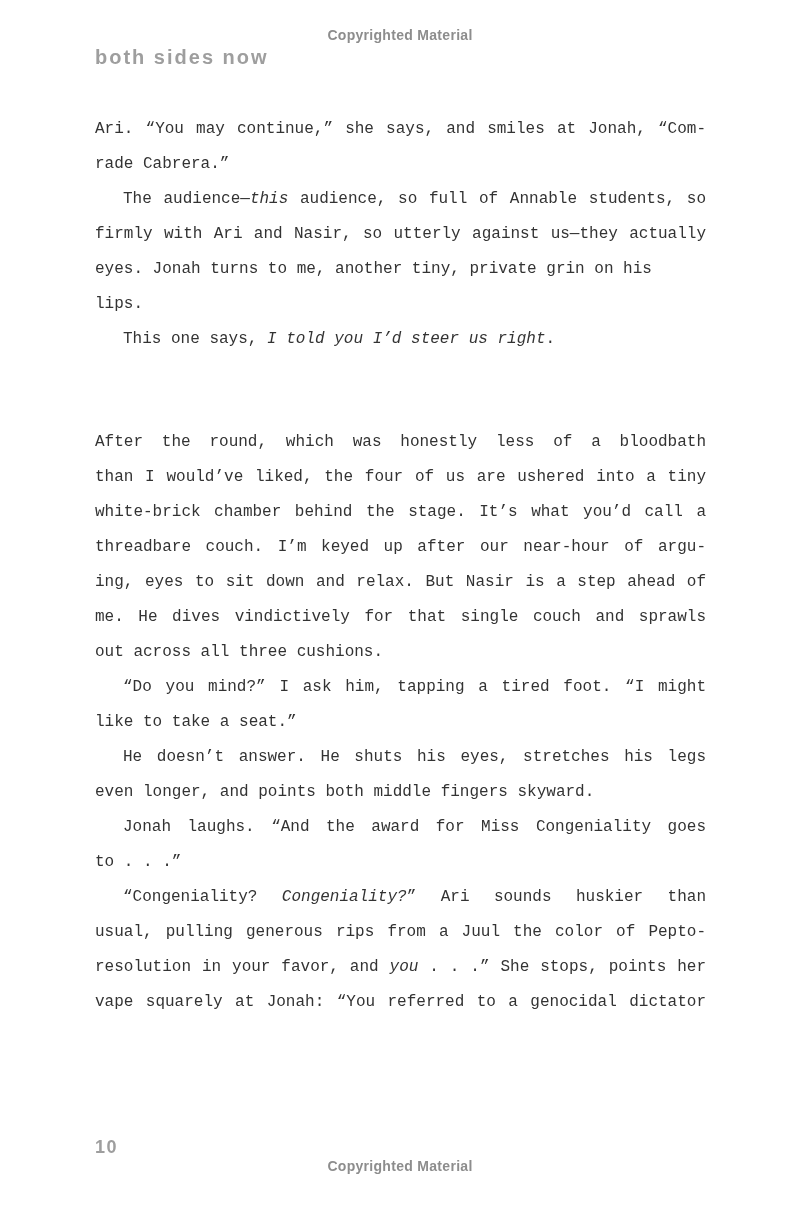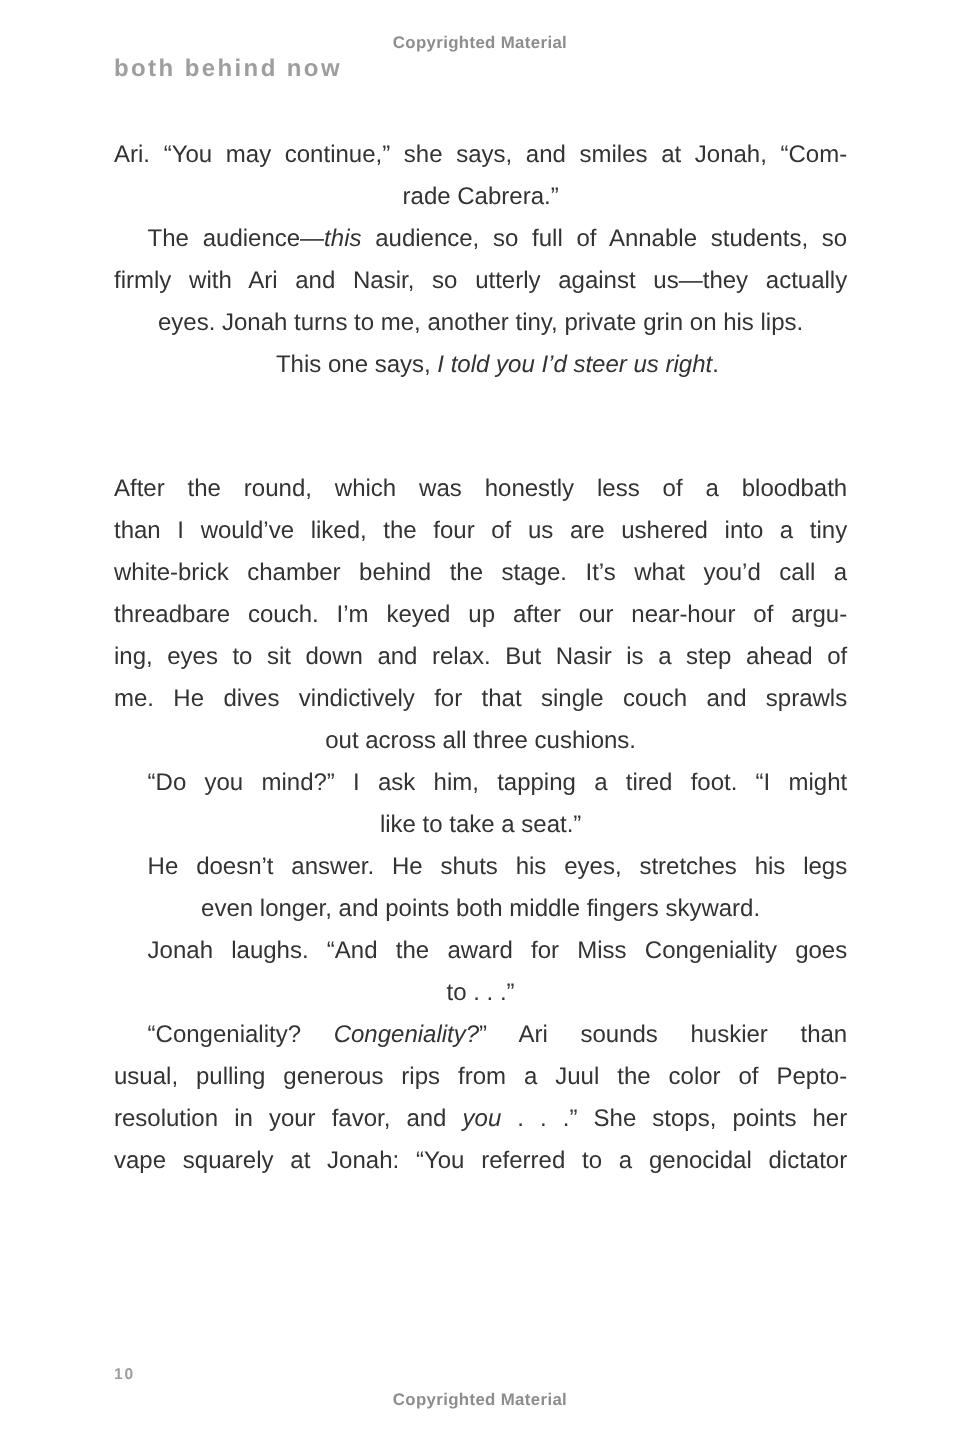--- a/index.html
+++ b/index.html
@@ -31,52 +31,52 @@
     font-size: 20px;
     font-weight: 600;
     color: #9e9e9e;
     letter-spacing: 2px;
   }
   .body-text {
     position: absolute;
     left: 95px;
     top: 112px;
     width: 611px;
-    font-family: Liberation Sans, sans-serif;
-    font-size: 20px;
+    font-family: Liberation Mono, monospace;
+    font-size: 16px;
     color: #333333;
   }
   .line {
     line-height: 35px;
-    text-align: center;
+    text-align: left;
   }
   .line.just {
     text-align: justify;
     text-align-last: justify;
   }
   .line.indent { padding-left: 28px; }
   .line em { font-style: italic; }
   .scene-break { height: 68px; }
   .page-number {
     position: absolute;
     left: 95px;
     top: 1137px;
     font-family: "Liberation Sans", sans-serif;
-    font-size: 13px;
+    font-size: 18px;
     font-weight: 600;
     color: #9e9e9e;
     letter-spacing: 1.5px;
   }
 </style>
 </head>
 <body>
 
 <div class="page">
   <div class="copyright top">Copyrighted Material</div>
-  <div class="running-header">both behind now</div>
+  <div class="running-header">both sides now</div>
   <div class="body-text">
       <div class="line just"><span>Ari. “You may continue,” she says, and smiles at Jonah, “Com-</span></div>
       <div class="line"><span>rade Cabrera.”</span></div>
       <div class="line indent just"><span>The audience—</span><em>this</em><span> audience, so full of Annable students, so</span></div>
       <div class="line just"><span>firmly with Ari and Nasir, so utterly against us—they actually</span></div>
       <div class="line"><span>eyes. Jonah turns to me, another tiny, private grin on his lips.</span></div>
       <div class="line indent"><span>This one says, </span><em>I told you I’d steer us right</em><span>.</span></div>
       <div class="scene-break"></div>
       <div class="line just"><span>After the round, which was honestly less of a bloodbath</span></div>
       <div class="line just"><span>than I would’ve liked, the four of us are ushered into a tiny</span></div>

